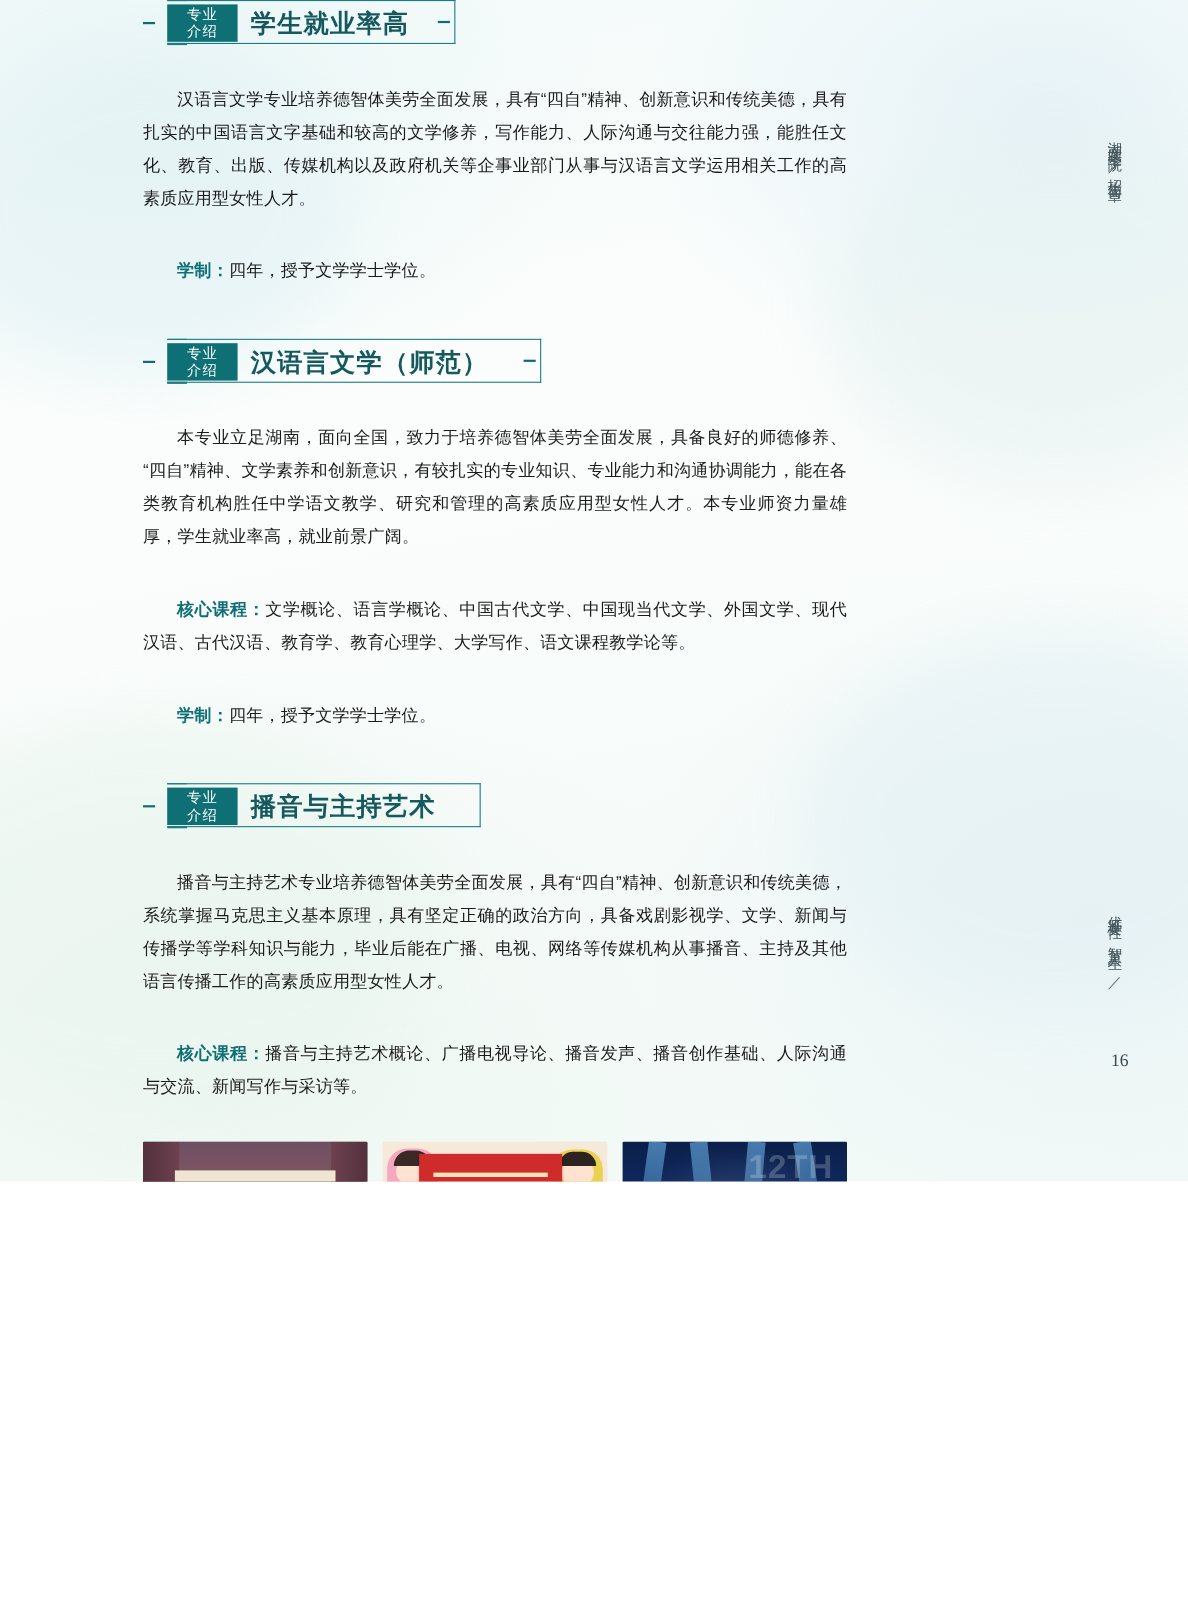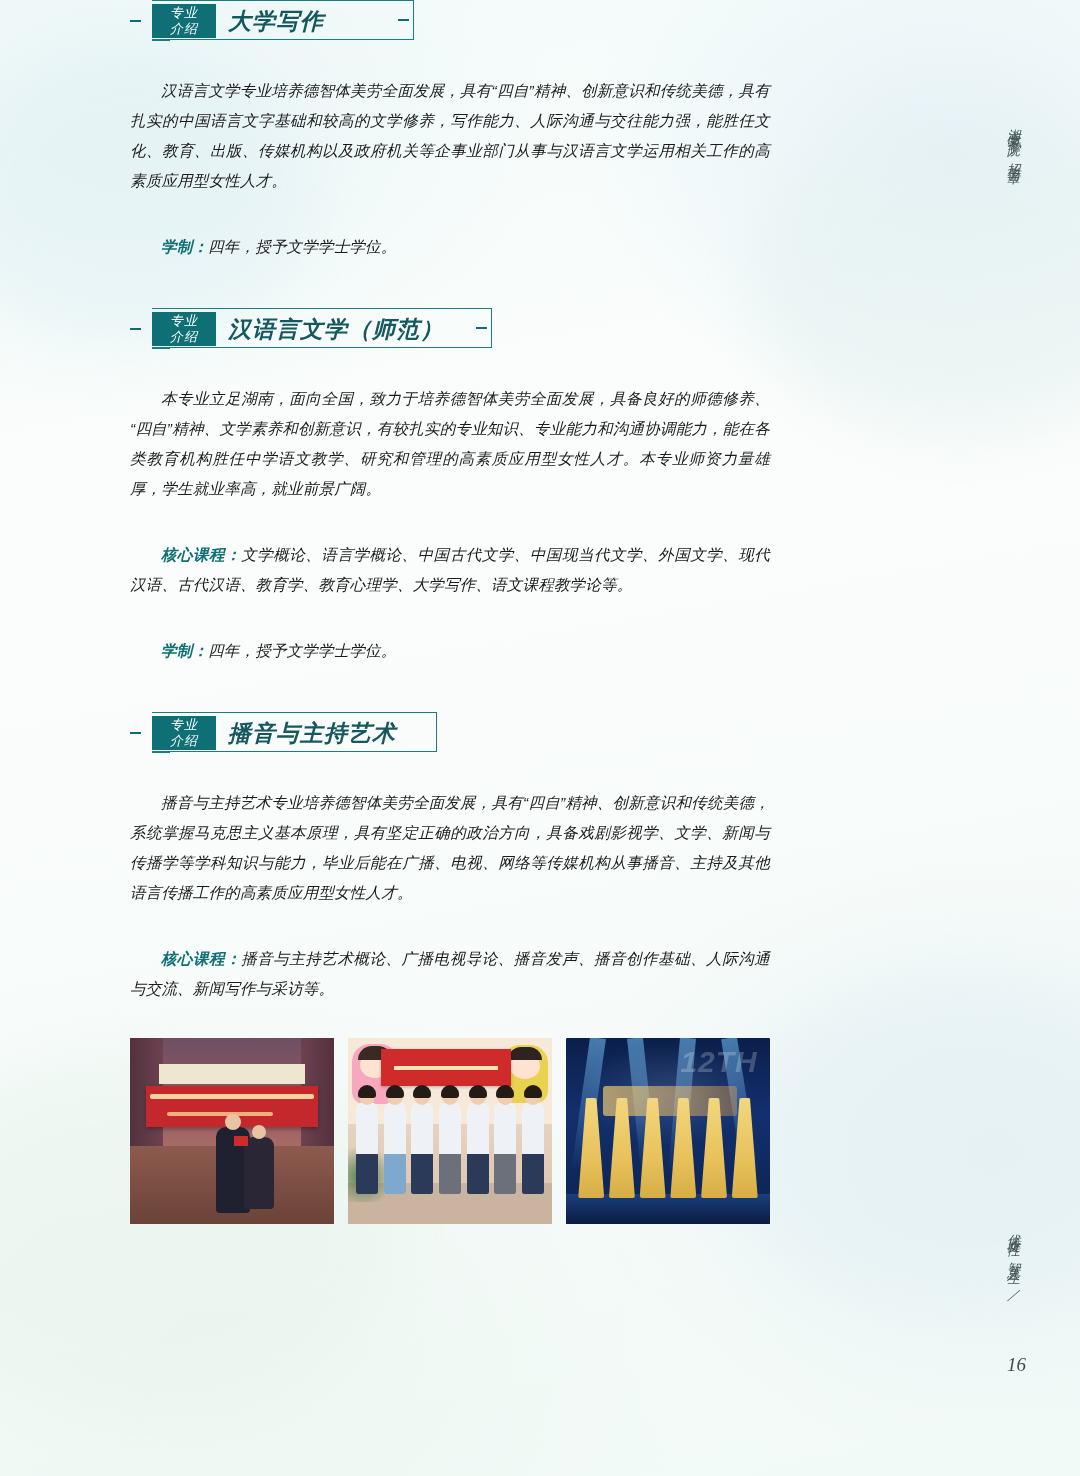--- a/index.html
+++ b/index.html
@@ -10,29 +10,28 @@
     width: 1080px;
     height: 1476px;
     font-family: "Liberation Sans", sans-serif;
     background: #ffffff;
     overflow: hidden;
   }
 
   .page {
     position: relative;
     width: 1080px;
-    height: 1476px;
+    height: 1074px;
     background:
       radial-gradient(ellipse 700px 500px at 12% 8%, #eaf6f6 0%, rgba(234,246,246,0) 60%),
       radial-gradient(ellipse 600px 420px at 88% 10%, #e6f2f7 0%, rgba(230,242,247,0) 62%),
       radial-gradient(ellipse 800px 600px at 20% 92%, #eef7f2 0%, rgba(238,247,242,0) 62%),
       radial-gradient(ellipse 700px 520px at 92% 78%, #eaf4f6 0%, rgba(234,244,246,0) 60%),
       linear-gradient(170deg, #f4fbfa 0%, #fbfdfc 35%, #f6fbf9 70%, #f2faf7 100%);
     overflow: hidden;
-    font-style: italic;
   }
 
   
   .wash {
     position: absolute;
     border-radius: 50%;
     filter: blur(28px);
     opacity: 0.55;
     pointer-events: none;
   }
@@ -219,21 +218,21 @@
   .vside.bottom {
     right: 58px;
     bottom: 180px;
     font-size: 13px;
     color: #44555a;
   }
   .pagenum {
     position: absolute;
     right: 54px;
     bottom: 100px;
-    font-size: 19px;
+    font-size: 16px;
     color: #3b4a4e;
     font-family: "Liberation Serif", serif;
   }
 </style>
 </head>
 <body>
 
 <div class="page">
   <div class="wash w1"></div>
   <div class="wash w2"></div>
@@ -243,21 +242,21 @@
   <div class="content">
 
     <div class="block">
       <div class="sec-head">
         <div class="dash"></div>
         <div class="frame" style="width:262px;"></div>
         <div class="tagbox">
           <span>专业</span>
           <span>介绍</span>
         </div>
-        <div class="title">大学写作</div>
+        <div class="title">学生就业率高</div>
         <div class="rdash" style="left:268px;"></div>
       </div>
       <p class="para indent">汉语言文学专业培养德智体美劳全面发展，具有“四自”精神、创新意识和传统美德，具有扎实的中国语言文字基础和较高的文学修养，写作能力、人际沟通与交往能力强，能胜任文化、教育、出版、传媒机构以及政府机关等企事业部门从事与汉语言文学运用相关工作的高素质应用型女性人才。</p>
       <p class="para indent">
         <span class="lbl">学制：</span><span>四年，授予文学学士学位。</span>
       </p>
     </div>
 
     <div class="block">
       <div class="sec-head">

